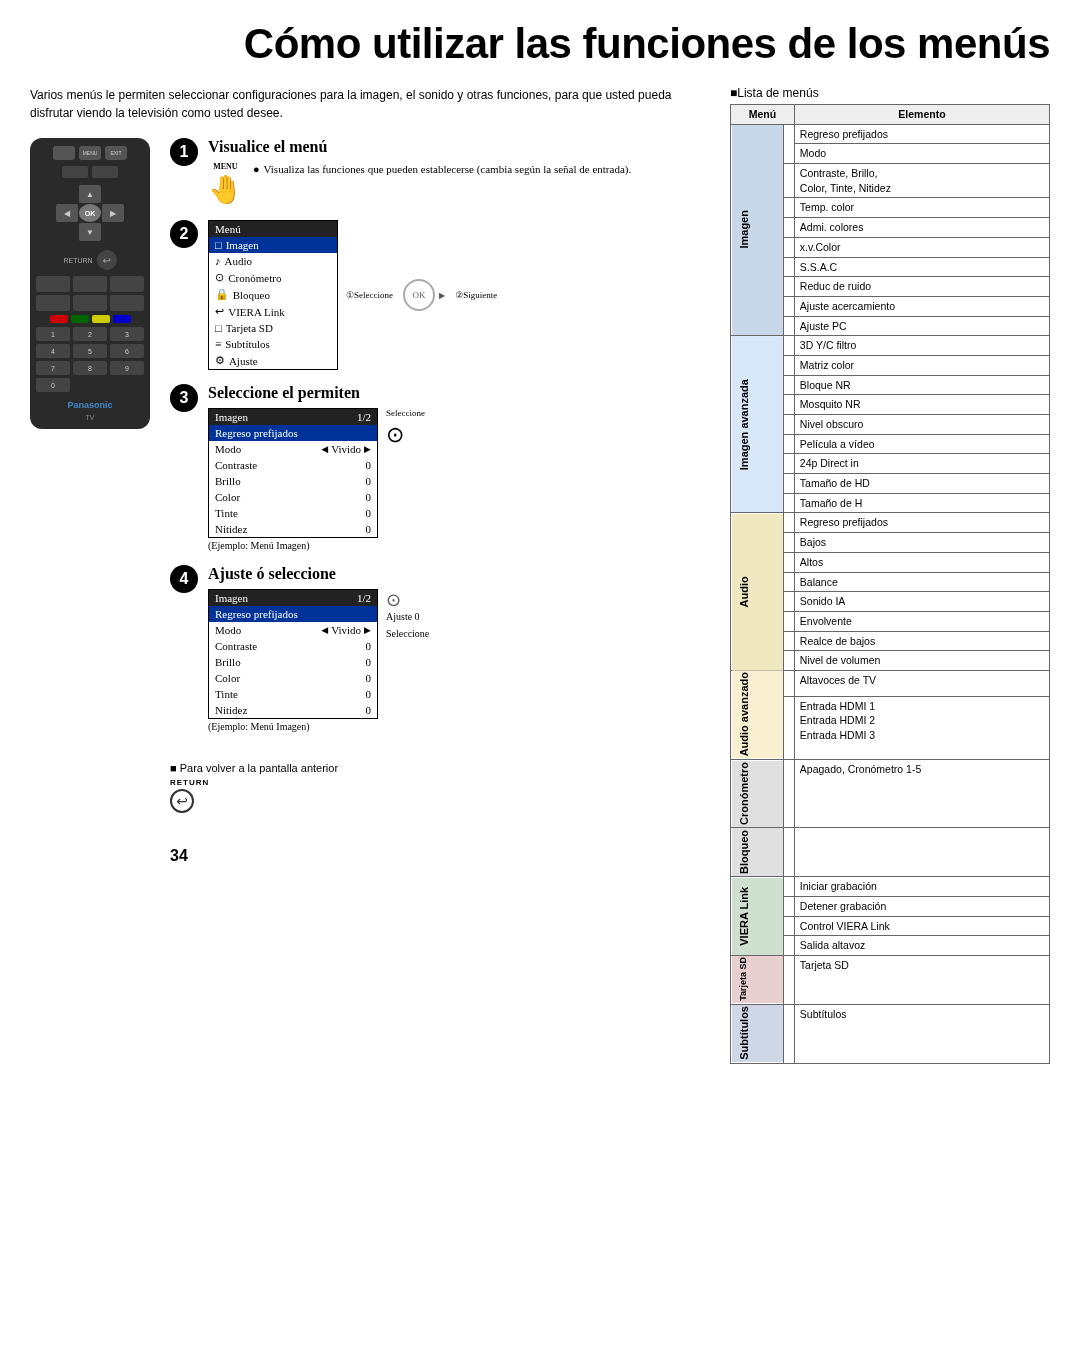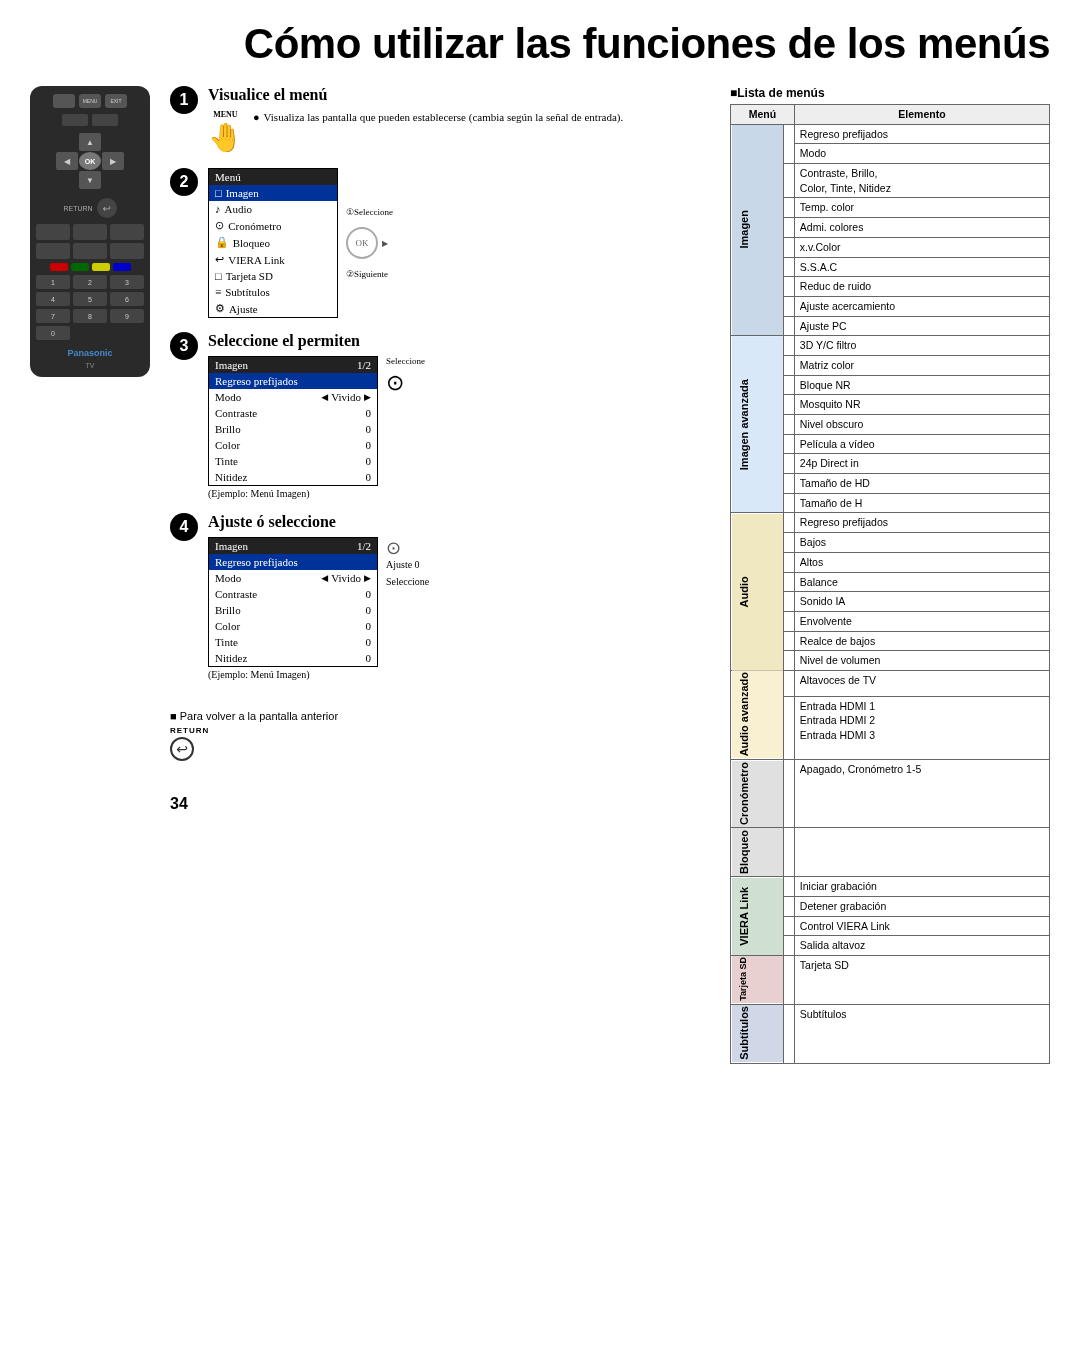--- a/index.html
+++ b/index.html
@@ -342,21 +342,21 @@
       margin-top: 20px;
     }
 
     
     .menu-table-section {
       width: 100%;
     }
 
     .section-title {
       font-size: 12px;
-      font-weight: bold;
+      font-weight: normal;
       margin-bottom: 4px;
     }
 
     .menu-table {
       width: 100%;
       border-collapse: collapse;
       font-size: 10.5px;
     }
 
     .menu-table th, .menu-table td {
@@ -420,20 +420,21 @@
   </style>
 </head>
 <body>
 
 <h1 class="main-title">Cómo utilizar las funciones de los menús</h1>
 
 <div class="content-wrapper">
 
   <div class="left-col">
 
+    <p class="intro-text">Varios menús le permiten seleccionar configuraciones para la imagen, el sonido y otras funciones, para que usted pueda disfrutar viendo la televisión como usted desee.</p>
 
     <div class="steps-area">
 
       <div class="remote-container">
         <div class="remote">
           <div class="remote-top-buttons">
             <div class="remote-btn-small"></div>
             <div class="remote-btn-small" style="font-size:5px;">MENU</div>
             <div class="remote-btn-small" style="font-size:5px;">EXIT</div>
           </div>
@@ -490,21 +491,21 @@
           <div class="step-content">
             <div class="step-title">Visualice el menú</div>
             <div style="display:flex; gap:10px; align-items:flex-start;">
               <div style="display:flex; flex-direction:column; align-items:center; gap:2px;">
                 <span style="font-size:8px; font-weight:bold;">MENU</span>
                 <div style="font-size:28px; color:#333;">🤚</div>
               </div>
               <div>
                 <div class="bullet-item">
                   <span>●</span>
-                  <span>Visualiza las pantalla que pueden establecerse (cambia según la señal de entrada).</span>
+                  <span>Visualiza las funciones que pueden establecerse (cambia según la señal de entrada).</span>
                 </div>
               </div>
             </div>
           </div>
         </div>
 
         <div class="step">
           <div class="step-number">2</div>
           <div class="step-content">
             <div class="step2-layout">
@@ -540,21 +541,21 @@
                 <div class="menu-item">
                   <span>≡</span>
                     <span>Subtítulos</span>
                 </div>
                 <div class="menu-item">
                   <span>⚙</span>
                     <span>Ajuste</span>
                 </div>
               </div>
 
-              <div style="display:flex; flex-direction:column; gap:10px;">
+              <div style="display:flex; flex-direction:row; gap:10px;">
                 <div class="indicator-item">
                   <span style="font-size:9px;">①Seleccione</span>
                 </div>
                 <div style="display:flex; align-items:center; gap:4px;">
                   <div class="ok-circle" style="width:32px; height:32px; border:2px solid #aaa; border-radius:50%; display:flex; align-items:center; justify-content:center; font-size:9px; color:#666;">OK</div>
                   <span style="font-size:8px; color:#555;">▶</span>
                 </div>
                 <div class="indicator-item">
                   <span style="font-size:9px;">②Siguiente</span>
                 </div>

